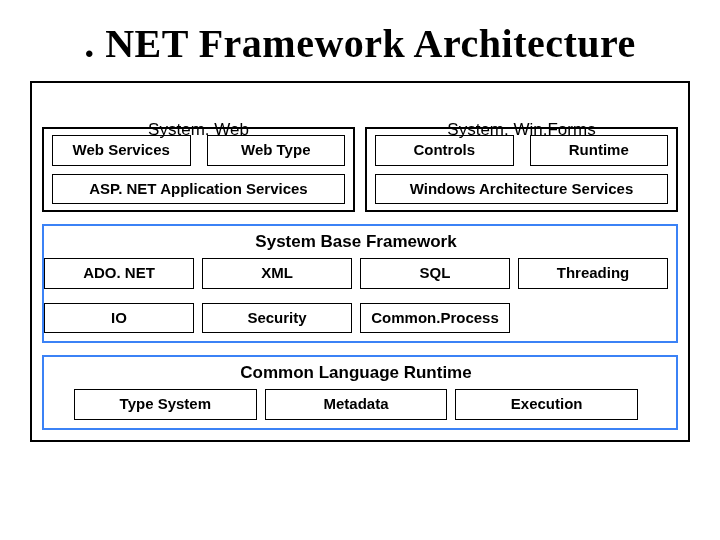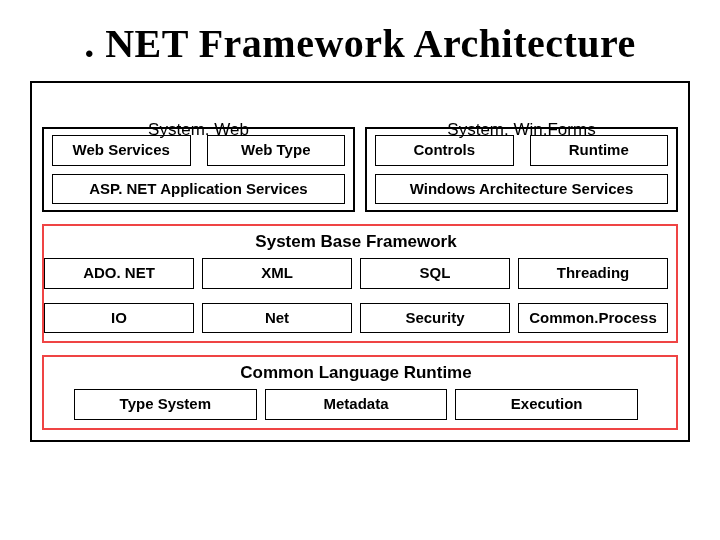--- a/index.html
+++ b/index.html
@@ -52,21 +52,21 @@
     flex: 1;
     border: 1px solid #000;
     padding: 6px 4px;
     text-align: center;
     font-weight: bold;
     font-size: 15px;
     line-height: 1.1;
   }
   .item.full { flex: 1 1 100%; }
   .section {
-    border: 2px solid #ef4444;
+    border: 2px solid #3b82f6;
     margin-top: 12px;
     padding: 6px 8px 8px 0;
   }
   .section-title {
     text-align: center;
     font-weight: bold;
     font-size: 17px;
     margin-bottom: 6px;
   }
   .grid4 {
@@ -122,21 +122,20 @@
   <div class="section">
     <div class="section-title">System Base Framework</div>
     <div class="grid4" style="margin-bottom:14px;">
       <div class="cell">ADO. NET</div>
       <div class="cell">XML</div>
       <div class="cell">SQL</div>
       <div class="cell">Threading</div>
     </div>
     <div class="grid4">
       <div class="cell">IO</div>
-      <div class="cell">Net</div>
       <div class="cell">Security</div>
       <div class="cell">Common.Process</div>
     </div>
   </div>
 
   <div class="section">
     <div class="section-title">Common Language Runtime</div>
     <div class="grid3">
       <div class="cell">Type System</div>
       <div class="cell">Metadata</div>

